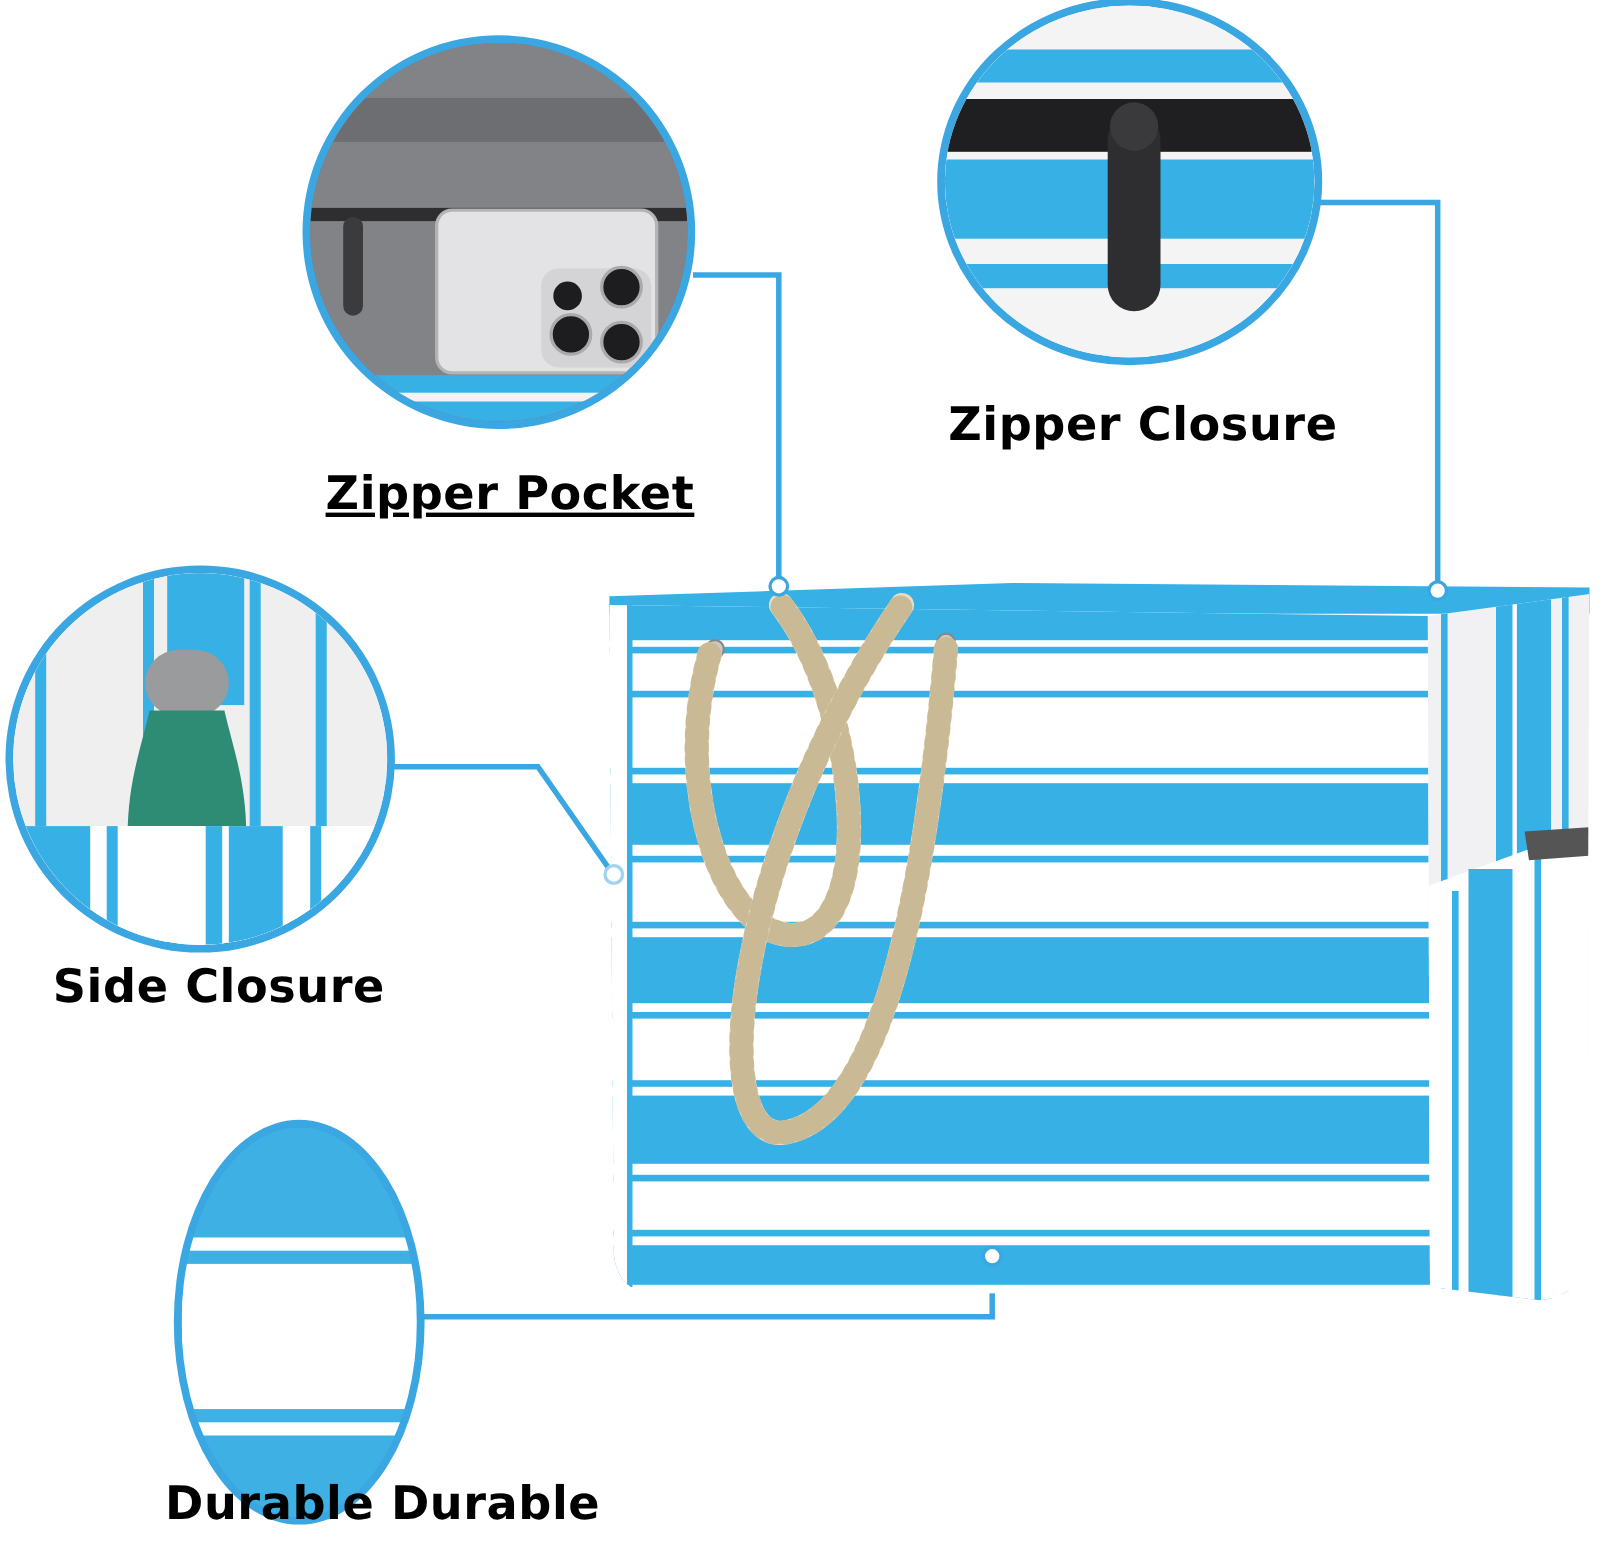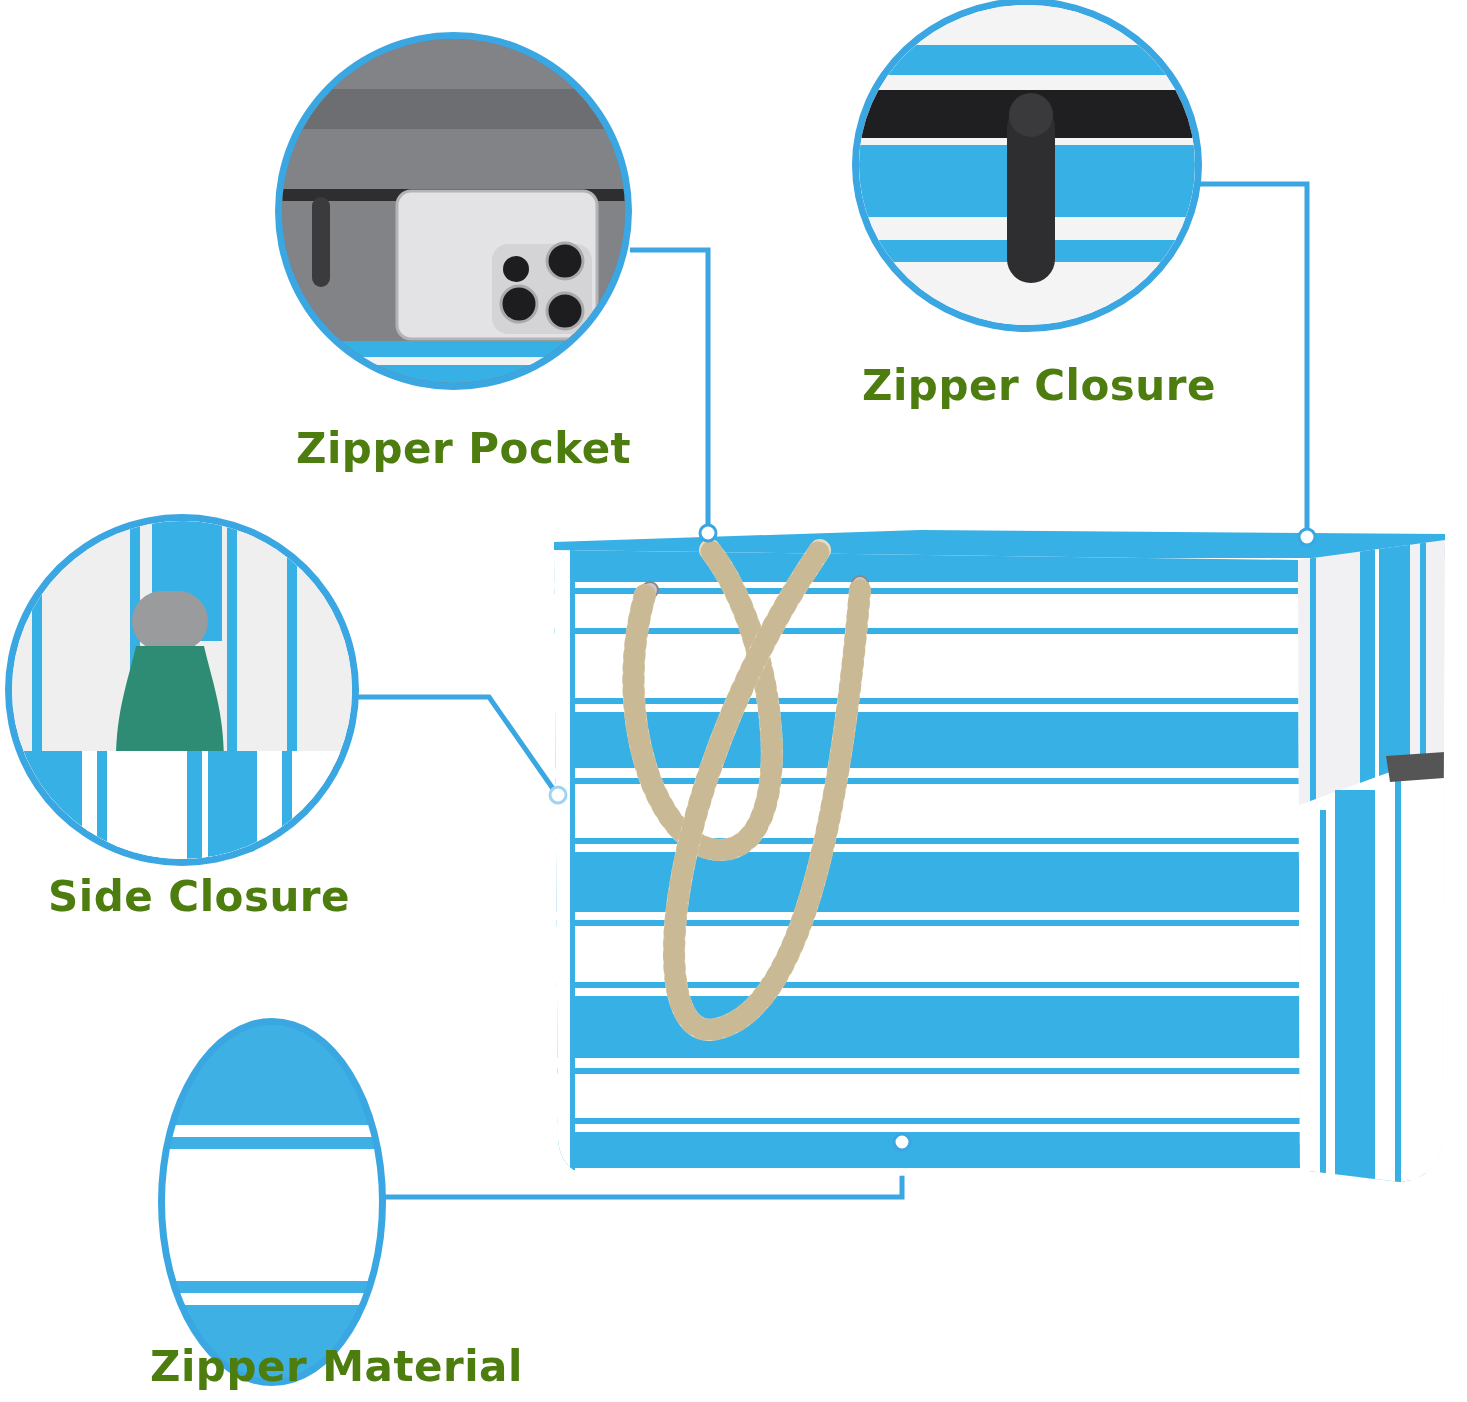--- a/index.html
+++ b/index.html
@@ -1,18 +1,18 @@
 <!DOCTYPE html>
 <html><head>
 <meta charset="utf-8">
 <style>
   html,body{margin:0;padding:0;background:#ffffff;}
   body{width:1467px;height:1402px;position:relative;overflow:hidden;font-family:"DejaVu Sans","Liberation Sans",sans-serif;}
   .abs{position:absolute;}
-  .label{position:absolute;font-weight:bold;color:#4d7c0f;font-size:42px;letter-spacing:0.5px;white-space:nowrap;line-height:1;}
+  .label{position:absolute;font-weight:bold;color:#000000;font-size:42px;letter-spacing:0.5px;white-space:nowrap;line-height:1;}
   .callout{position:absolute;border:7px solid #3aa6e2;border-radius:50%;overflow:hidden;box-sizing:border-box;}
   svg{display:block;}
 </style>
 </head>
 <body>
 
 <svg class="abs" style="left:0;top:0" width="1467" height="1402">
   <g fill="none" stroke="#3aa6e2" stroke-width="5">
     <polyline points="630,250 708,250 708,532"></polyline>
     <polyline points="1198,184 1307,184 1307,537"></polyline>
@@ -89,21 +89,21 @@
     <rect x="0" y="318" width="343" height="8" fill="#f2f2f2"></rect>
     <rect x="30" y="158" width="18" height="90" rx="9" fill="#3b3b3e"></rect>
     <rect x="115" y="152" width="200" height="148" rx="14" fill="#e3e3e5" stroke="#b4b4b6" stroke-width="3"></rect>
     <rect x="210" y="205" width="100" height="90" rx="16" fill="#d4d4d6"></rect>
     <circle cx="234" cy="230" r="13" fill="#1d1d1f"></circle>
     <circle cx="283" cy="222" r="18" fill="#1d1d1f" stroke="#aaa" stroke-width="3"></circle>
     <circle cx="237" cy="265" r="18" fill="#1d1d1f" stroke="#aaa" stroke-width="3"></circle>
     <circle cx="283" cy="272" r="18" fill="#1d1d1f" stroke="#aaa" stroke-width="3"></circle>
   </svg>
 </div>
-<div class="label" style="left:296px;top:428px;">Zipper Pocket</div>
+<div class="label" style="left:296px;top:428px;text-decoration:underline;">Zipper Pocket</div>
 
 <div class="callout" style="left:852px;top:-2px;width:350px;height:334px;background:#ffffff;">
   <svg width="336" height="320" viewBox="0 0 336 320">
     <rect width="336" height="320" fill="#f4f4f4"></rect>
     <rect x="0" y="40" width="336" height="30" fill="#37b0e6"></rect>
     <rect x="0" y="85" width="336" height="48" fill="#1f1f21"></rect>
     <rect x="0" y="140" width="336" height="72" fill="#37b0e6"></rect>
     <rect x="0" y="235" width="336" height="22" fill="#37b0e6"></rect>
     <rect x="148" y="98" width="48" height="180" rx="24" fill="#2e2e31"></rect>
     <circle cx="172" cy="110" r="22" fill="#3a3a3d"></circle>
@@ -132,13 +132,13 @@
 <div class="label" style="left:48px;top:876px;">Side Closure</div>
 
 <div class="callout" style="left:158px;top:1018px;width:228px;height:368px;background:#37b0e6;">
   <svg width="214" height="354" viewBox="0 0 214 354">
     <rect width="214" height="354" fill="#3fb0e4"></rect>
     <rect x="0" y="100" width="214" height="12" fill="#ffffff"></rect>
     <rect x="0" y="124" width="214" height="132" fill="#ffffff"></rect>
     <rect x="0" y="268" width="214" height="12" fill="#ffffff"></rect>
   </svg>
 </div>
-<div class="label" style="left:150px;top:1346px;">Zipper Material</div>
+<div class="label" style="left:150px;top:1346px;">Durable Durable</div>
 
 </body></html>

